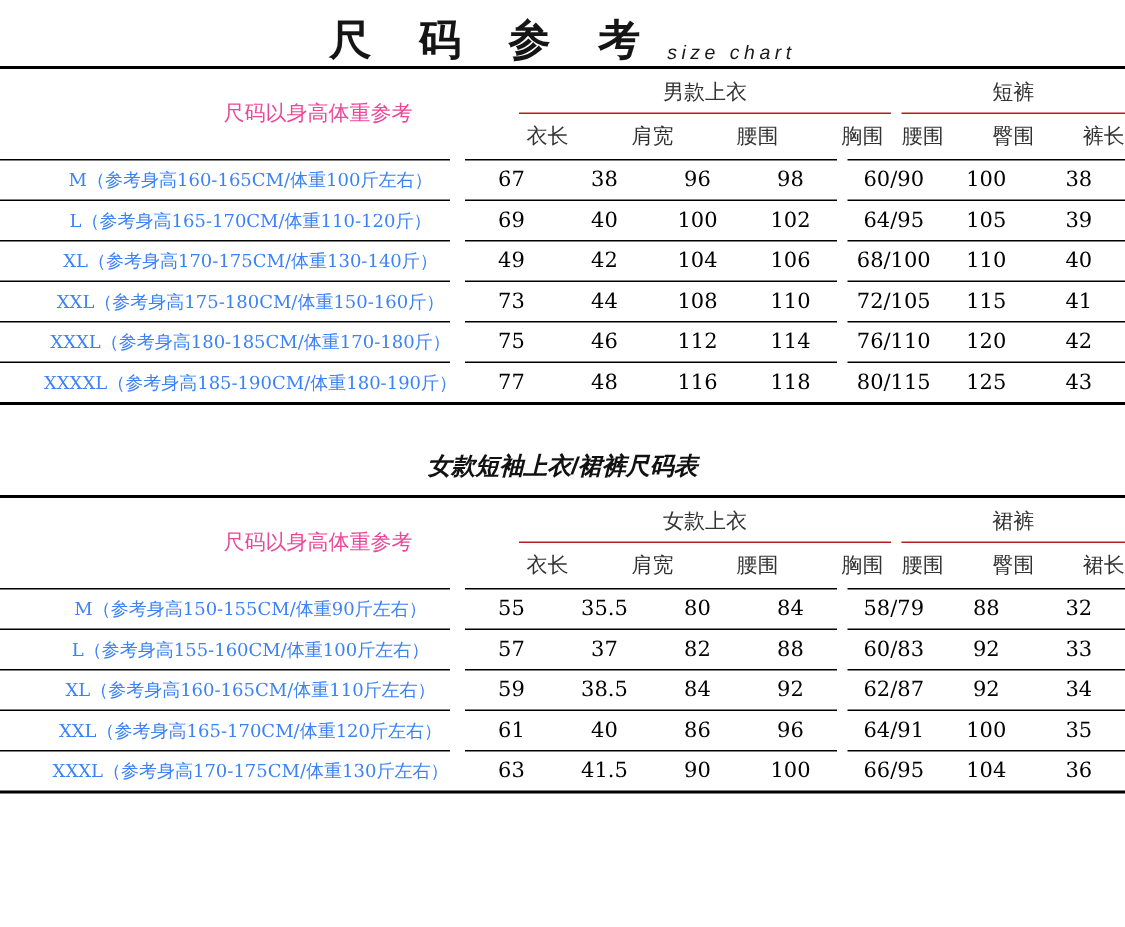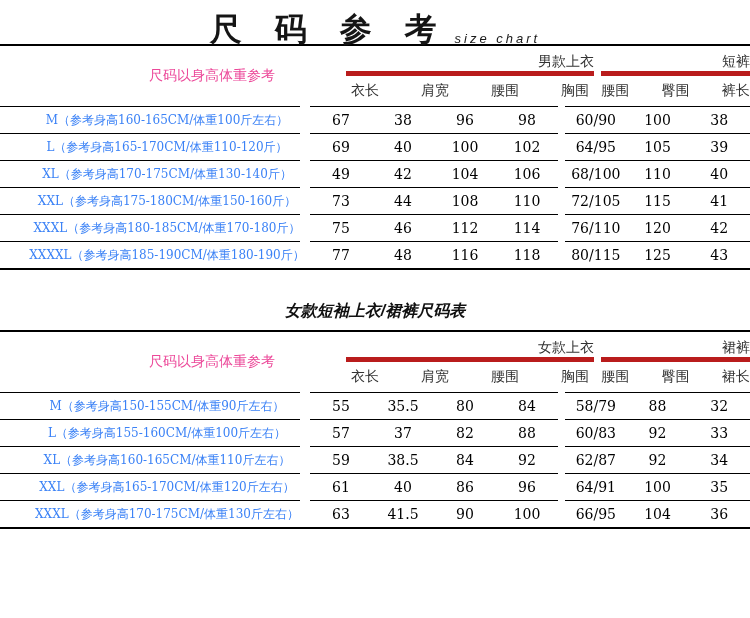--- a/index.html
+++ b/index.html
@@ -10,21 +10,21 @@
     font-family: "DejaVu Serif", serif;
     overflow: hidden;
     padding-top: 8px;
   }
 
   
   .main-title { text-align: center; white-space: nowrap; height: 36px; }
   .title-cn {
     font-family: "Liberation Sans", sans-serif;
     font-weight: bold;
-    font-size: 32px;
+    font-size: 28px;
     letter-spacing: 12px;
     color: #151515;
   }
   .title-en {
     font-family: "Liberation Sans", sans-serif;
     font-size: 13px;
     letter-spacing: 3px;
     color: #1a1a1a;
     display: inline-block;
     position: relative;
@@ -57,22 +57,22 @@
 
   
   .thead .seg-label {
     display: flex; align-items: center; justify-content: center;
     padding-left: 52px;
     font-family: "Liberation Sans", sans-serif;
     font-size: 14px; color: #ec4899; margin-left: 36px;
   }
   .gname {
     height: 30px; line-height: 30px;
-    text-align: right;
-    border-bottom: 5px solid #b91c1c;
+    text-align: center;
+    border-bottom: 1px solid #b91c1c;
     font-family: "Liberation Sans", sans-serif;
     font-size: 14px; color: #333;
   }
   .cols {
     display: flex; height: 30px; align-items: center;
     font-family: "Liberation Sans", sans-serif;
     font-size: 14px; color: #333; gap: 32px;
   }
   .cols .cell { flex: 1; text-align: center; }
 

